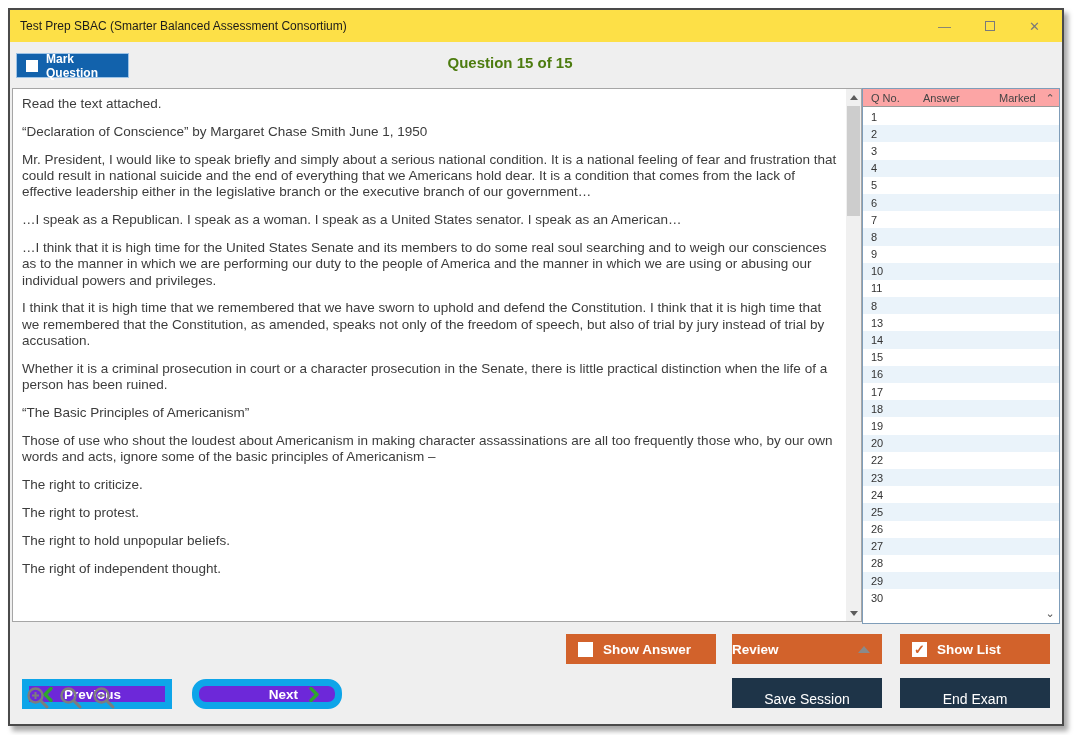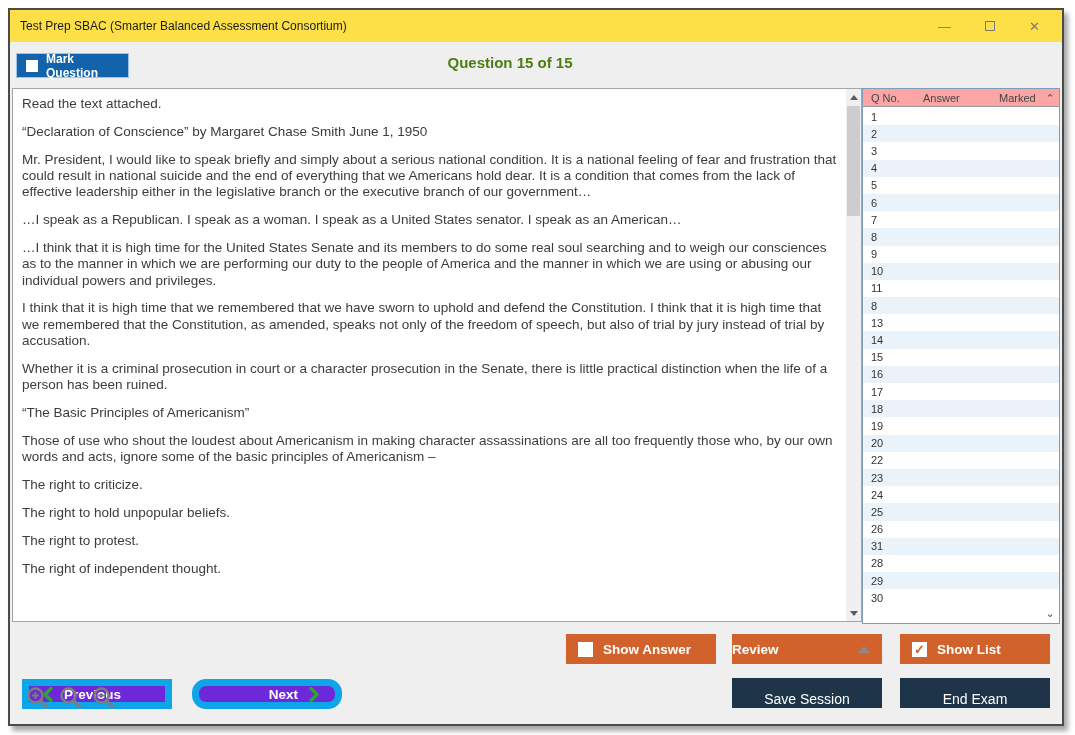--- a/index.html
+++ b/index.html
@@ -122,22 +122,22 @@
       <p>Read the text attached.</p>
         <p>“Declaration of Conscience” by Margaret Chase Smith June 1, 1950</p>
         <p>Mr. President, I would like to speak briefly and simply about a serious national condition. It is a national feeling of fear and frustration that could result in national suicide and the end of everything that we Americans hold dear. It is a condition that comes from the lack of effective leadership either in the legislative branch or the executive branch of our government…</p>
         <p>…I speak as a Republican. I speak as a woman. I speak as a United States senator. I speak as an American…</p>
         <p>…I think that it is high time for the United States Senate and its members to do some real soul searching and to weigh our consciences as to the manner in which we are performing our duty to the people of America and the manner in which we are using or abusing our individual powers and privileges.</p>
         <p>I think that it is high time that we remembered that we have sworn to uphold and defend the Constitution. I think that it is high time that we remembered that the Constitution, as amended, speaks not only of the freedom of speech, but also of trial by jury instead of trial by accusation.</p>
         <p>Whether it is a criminal prosecution in court or a character prosecution in the Senate, there is little practical distinction when the life of a person has been ruined.</p>
         <p>“The Basic Principles of Americanism”</p>
         <p>Those of use who shout the loudest about Americanism in making character assassinations are all too frequently those who, by our own words and acts, ignore some of the basic principles of Americanism –</p>
         <p>The right to criticize.</p>
+        <p>The right to protest.</p>
         <p>The right to hold unpopular beliefs.</p>
-        <p>The right to protest.</p>
         <p>The right of independent thought.</p>
     </div>
     <div class="v-scrollbar">
       <div class="sb-arrow up">
           <span class="tri-up"></span>
         </div>
       <div class="sb-thumb"></div>
       <div class="sb-arrow down">
           <span class="tri-down"></span>
         </div>
@@ -270,21 +270,21 @@
           <span>25</span>
           <span></span>
           <span></span>
         </div>
         <div class="q-row">
           <span>26</span>
           <span></span>
           <span></span>
         </div>
         <div class="q-row">
-          <span>31</span>
+          <span>27</span>
           <span></span>
           <span></span>
         </div>
         <div class="q-row">
           <span>28</span>
           <span></span>
           <span></span>
         </div>
         <div class="q-row">
           <span>29</span>

